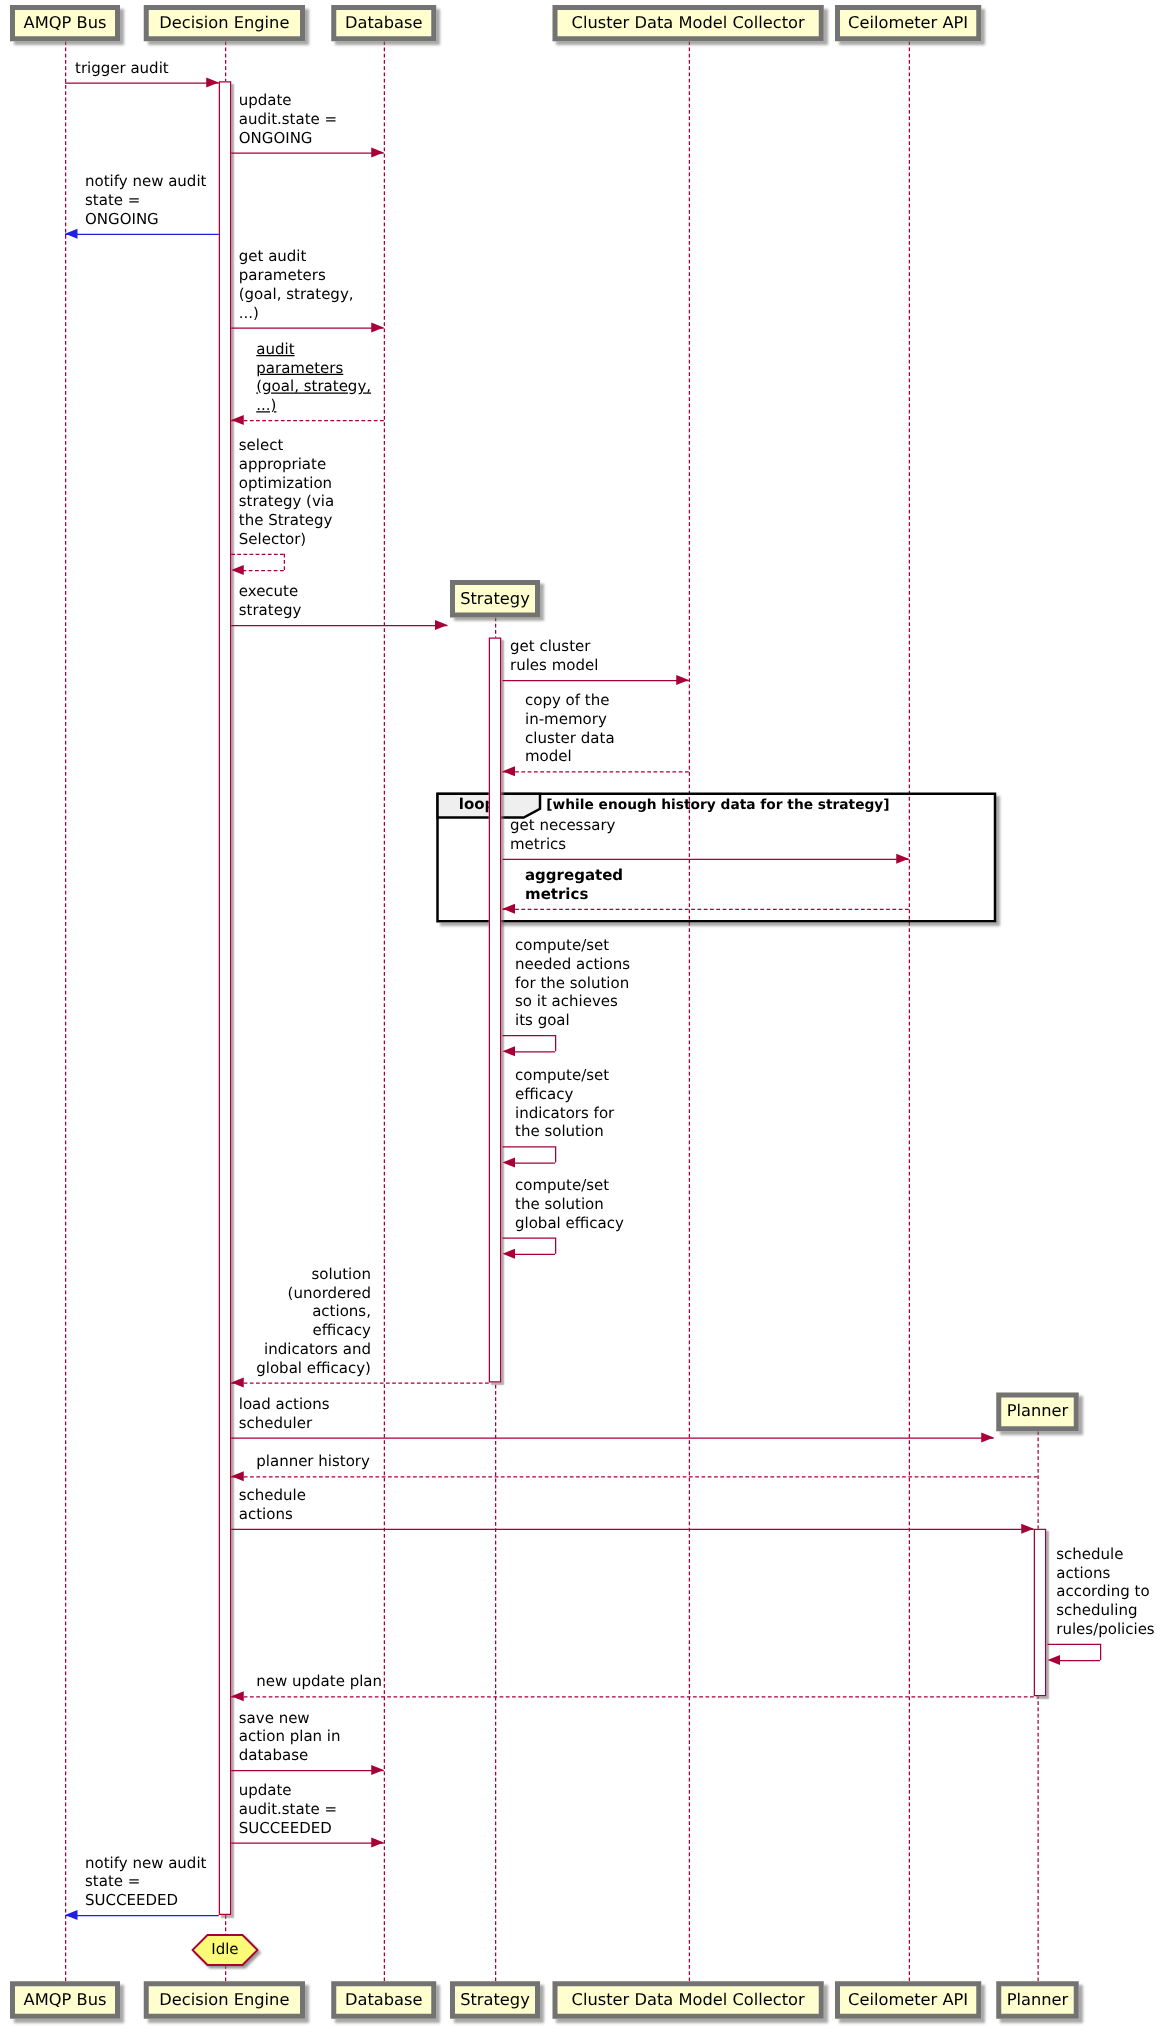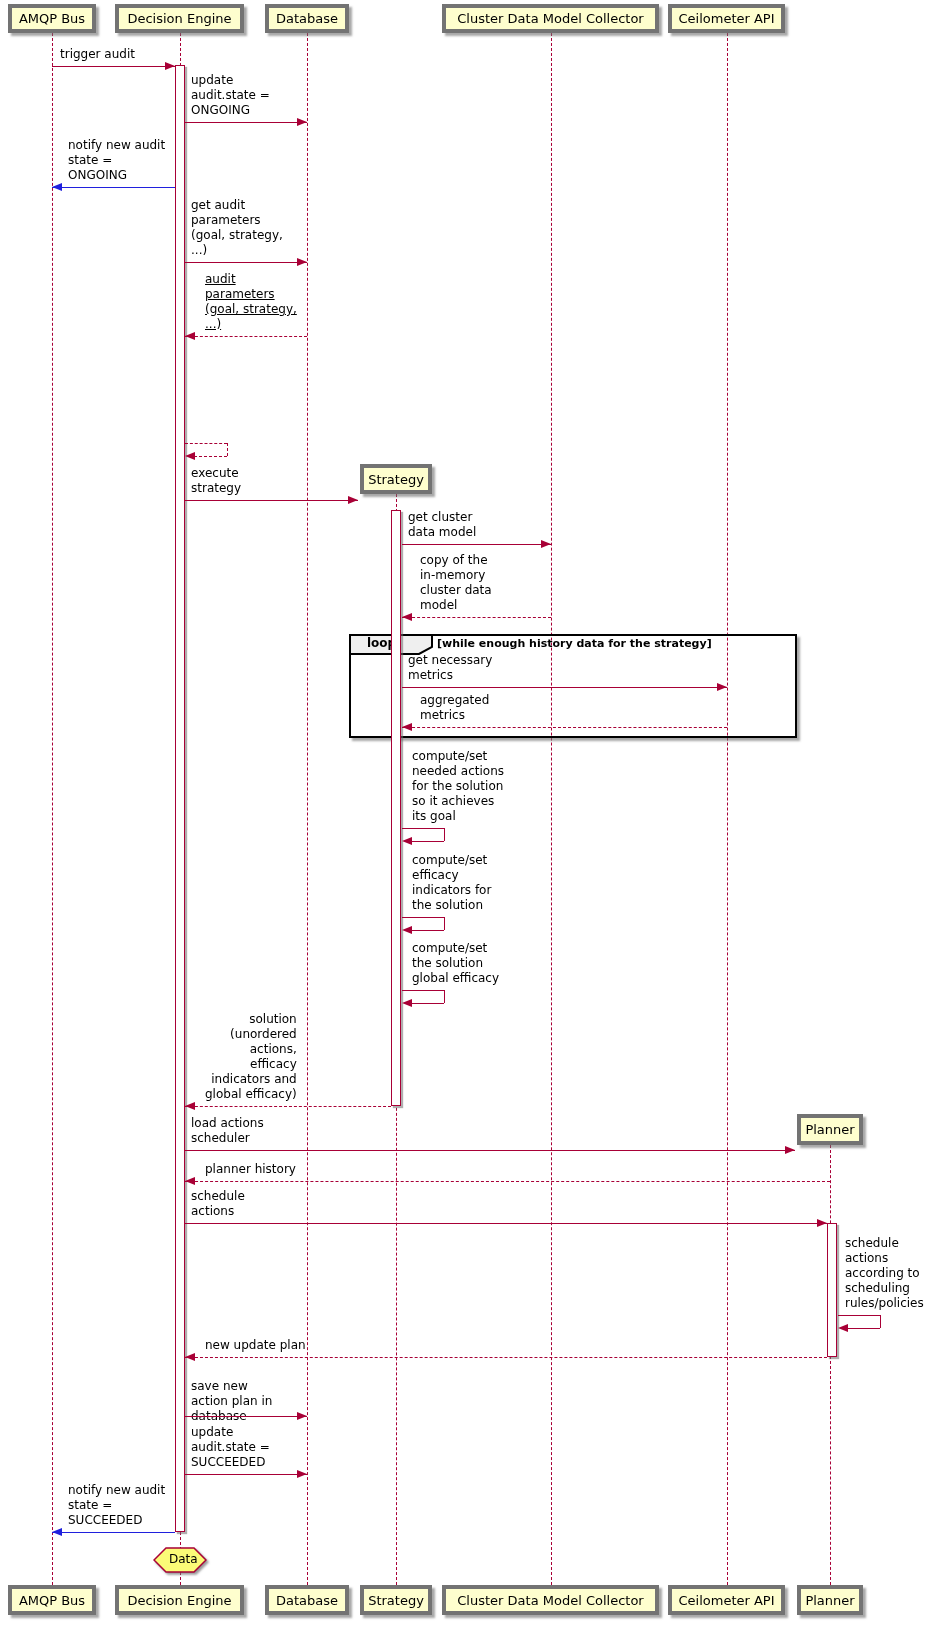--- a/index.html
+++ b/index.html
@@ -103,43 +103,49 @@
 (goal, strategy,
 ...)</div>
     <div class="mline" style="left: 185px; top: 262px; width: 122px; border-top-color: rgb(168, 0, 54);"></div>
     <div class="head" style="left: 297px; top: 258px; border-left: 10px solid rgb(168, 0, 54);"></div>
     <div class="mlabel" style="left: 205px; top: 272px; text-decoration: underline;">audit
 parameters
 (goal, strategy,
 ...)</div>
     <div class="mline dashed" style="left: 185px; top: 336px; width: 122px; border-top-color: rgb(168, 0, 54);"></div>
     <div class="head" style="left: 185px; top: 332px; border-right: 10px solid rgb(168, 0, 54);"></div>
+    <div class="mlabel" style="left: 191px; top: 349px;">select
+appropriate
+optimization
+strategy (via
+the Strategy
+Selector)</div>
     <div class="mline dashed" style="left: 185px; top: 443px; width: 42px; border-top-color: rgb(168, 0, 54);"></div>
     <div class="vseg" style="left: 227px; top: 443px; height: 13px; border-left-color: rgb(168, 0, 54); border-left-style: dashed;"></div>
     <div class="mline dashed" style="left: 194px; top: 456px; width: 33px; border-top-color: rgb(168, 0, 54);"></div>
     <div class="head" style="left: 185px; top: 452px; border-right: 10px solid rgb(168, 0, 54);"></div>
     <div class="mlabel" style="left: 191px; top: 466px;">execute
 strategy</div>
     <div class="mline" style="left: 185px; top: 500px; width: 173px; border-top-color: rgb(168, 0, 54);"></div>
     <div class="head" style="left: 348px; top: 496px; border-left: 10px solid rgb(168, 0, 54);"></div>
     <div class="mlabel" style="left: 408px; top: 510px;">get cluster
-data model</div>
+rules model</div>
     <div class="mline" style="left: 402px; top: 544px; width: 149px; border-top-color: rgb(168, 0, 54);"></div>
     <div class="head" style="left: 541px; top: 540px; border-left: 10px solid rgb(168, 0, 54);"></div>
     <div class="mlabel" style="left: 420px; top: 553px;">copy of the
 in-memory
 cluster data
 model</div>
     <div class="mline dashed" style="left: 402px; top: 617px; width: 149px; border-top-color: rgb(168, 0, 54);"></div>
     <div class="head" style="left: 402px; top: 613px; border-right: 10px solid rgb(168, 0, 54);"></div>
     <div class="mlabel" style="left: 408px; top: 653px;">get necessary
 metrics</div>
     <div class="mline" style="left: 402px; top: 687px; width: 325px; border-top-color: rgb(168, 0, 54);"></div>
     <div class="head" style="left: 717px; top: 683px; border-left: 10px solid rgb(168, 0, 54);"></div>
-    <div class="mlabel" style="left: 420px; top: 693px;">aggregated
+    <div class="mlabel" style="left: 420px; top: 693px; font-weight: bold;">aggregated
 metrics</div>
     <div class="mline dashed" style="left: 402px; top: 727px; width: 325px; border-top-color: rgb(168, 0, 54);"></div>
     <div class="head" style="left: 402px; top: 723px; border-right: 10px solid rgb(168, 0, 54);"></div>
     <div class="mlabel" style="left: 412px; top: 749px;">compute/set
 needed actions
 for the solution
 so it achieves
 its goal</div>
     <div class="mline" style="left: 402px; top: 828px; width: 42px; border-top-color: rgb(168, 0, 54);"></div>
     <div class="vseg" style="left: 444px; top: 828px; height: 13px; border-left-color: rgb(168, 0, 54);"></div>
@@ -184,32 +190,32 @@
 according to
 scheduling
 rules/policies</div>
     <div class="mline" style="left: 838px; top: 1315px; width: 42px; border-top-color: rgb(168, 0, 54);"></div>
     <div class="vseg" style="left: 880px; top: 1315px; height: 13px; border-left-color: rgb(168, 0, 54);"></div>
     <div class="mline" style="left: 847px; top: 1328px; width: 33px; border-top-color: rgb(168, 0, 54);"></div>
     <div class="head" style="left: 838px; top: 1324px; border-right: 10px solid rgb(168, 0, 54);"></div>
     <div class="mlabel" style="left: 205px; top: 1338px;">new update plan</div>
     <div class="mline dashed" style="left: 185px; top: 1357px; width: 642px; border-top-color: rgb(168, 0, 54);"></div>
     <div class="head" style="left: 185px; top: 1353px; border-right: 10px solid rgb(168, 0, 54);"></div>
-    <div class="mlabel" style="left: 191px; top: 1367px; margin-top: 12px;">save new
+    <div class="mlabel" style="left: 191px; top: 1367px;">save new
 action plan in
 database</div>
     <div class="mline" style="left: 185px; top: 1416px; width: 122px; border-top-color: rgb(168, 0, 54);"></div>
     <div class="head" style="left: 297px; top: 1412px; border-left: 10px solid rgb(168, 0, 54);"></div>
     <div class="mlabel" style="left: 191px; top: 1425px;">update
 audit.state =
 SUCCEEDED</div>
     <div class="mline" style="left: 185px; top: 1474px; width: 122px; border-top-color: rgb(168, 0, 54);"></div>
     <div class="head" style="left: 297px; top: 1470px; border-left: 10px solid rgb(168, 0, 54);"></div>
     <div class="mlabel" style="left: 68px; top: 1483px;">notify new audit
 state =
 SUCCEEDED</div>
     <div class="mline" style="left: 52px; top: 1532px; width: 123px; border-top-color: rgb(32, 32, 221);"></div>
     <div class="head" style="left: 52px; top: 1528px; border-right: 10px solid rgb(32, 32, 221);"></div>
     <div class="hexwrap" style="left: 153px; top: 1547px;"><svg width="54" height="26">
         <polygon points="13,1 41,1 53,13 41,25 13,25 1,13" fill="#FBFB77" stroke="#A80036" stroke-width="1.5"></polygon>
       </svg></div>
-    <div class="hextext" style="left: 169px; top: 1552px;">Data</div>
+    <div class="hextext" style="left: 169px; top: 1552px;">Idle</div>
   </div>
 
 </body></html>

